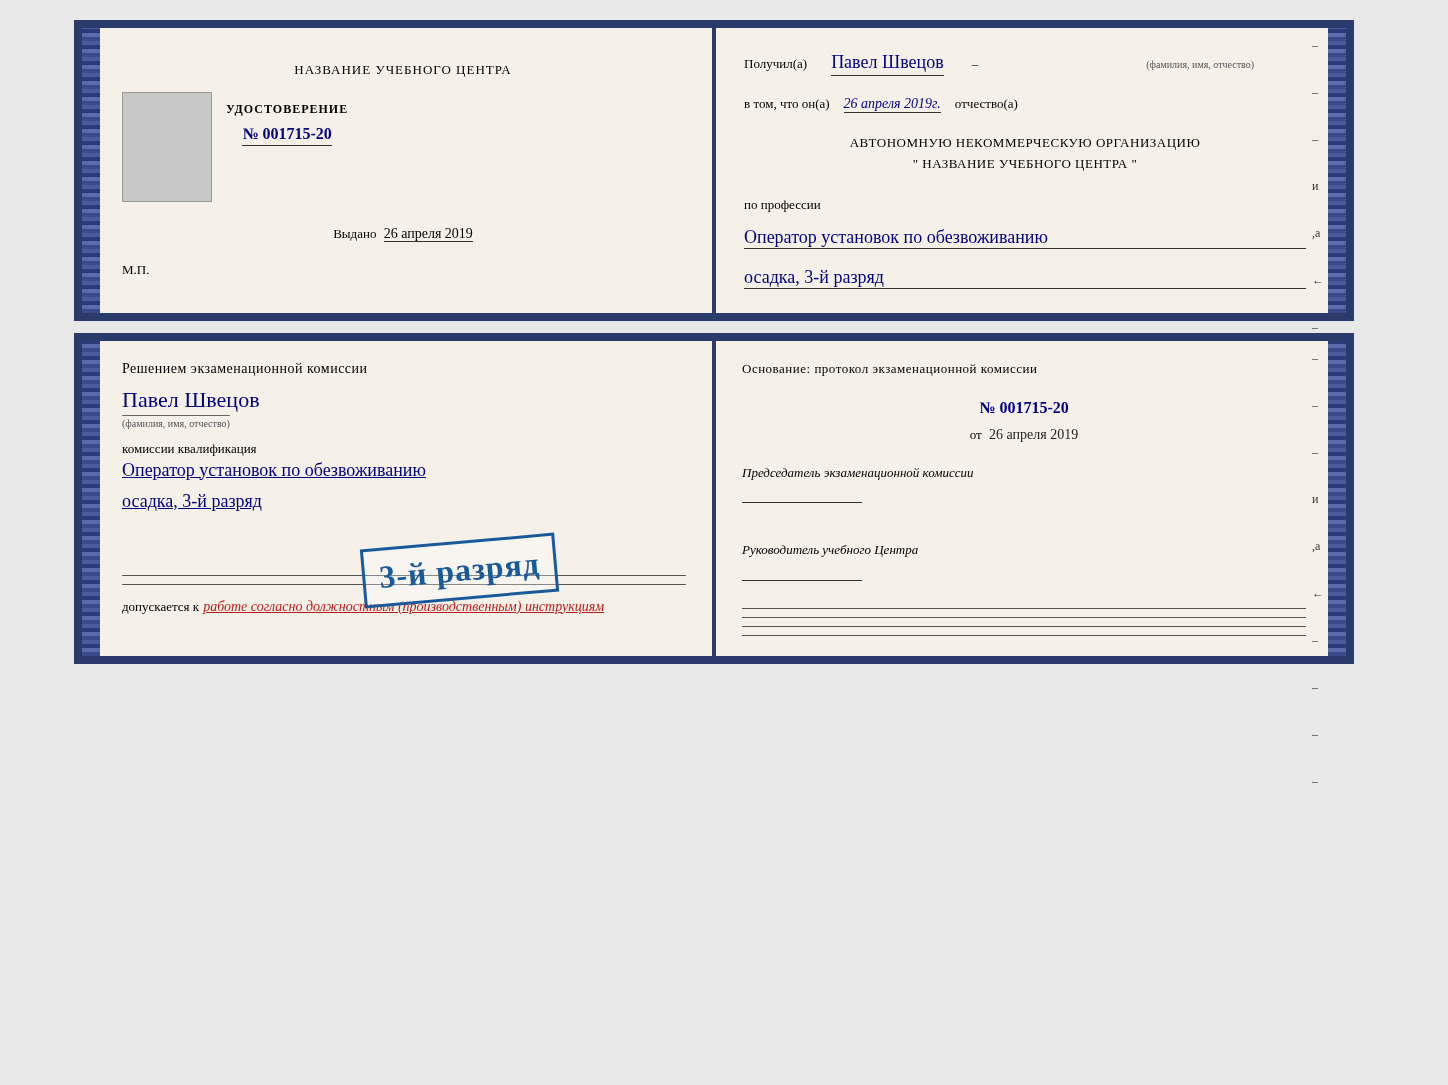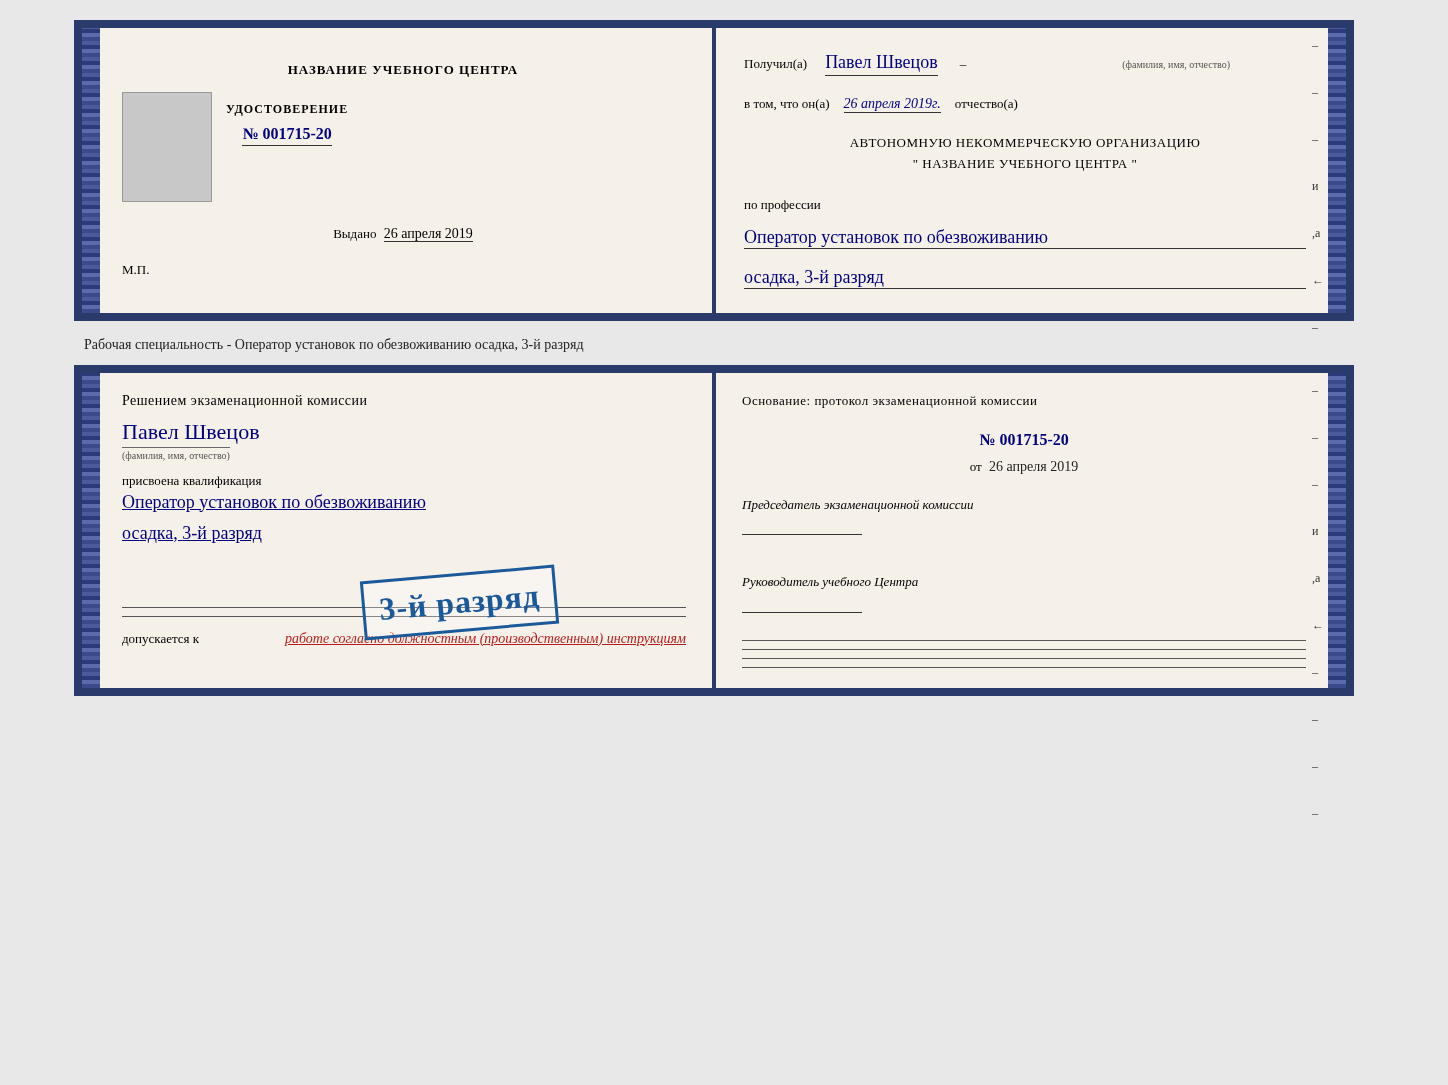--- a/index.html
+++ b/index.html
@@ -83,21 +83,20 @@
       align-items: center;
       gap: 14px;
     }
 
     .center-title {
       text-align: center;
       font-size: 13px;
       letter-spacing: 1px;
       text-transform: uppercase;
       margin-top: 10px;
-      font-weight: bold;
     }
 
     .photo-placeholder {
       width: 90px;
       height: 110px;
       background: #c8c8c8;
       border: 1px solid #999;
       flex-shrink: 0;
     }
 
@@ -146,21 +145,21 @@
       padding-right: 40px;
       display: flex;
       flex-direction: column;
       gap: 10px;
     }
 
     .poluchil-line {
       font-size: 13px;
       display: flex;
       align-items: baseline;
-      gap: 18px;
+      gap: 24px;
       flex-wrap: wrap;
     }
 
     .handwritten {
       font-family: 'Segoe Script', 'Brush Script MT', cursive;
       font-size: 18px;
       color: #000080;
       border-bottom: 1px solid #333;
       padding-bottom: 2px;
     }
@@ -449,48 +448,47 @@
       </div>
 
       <div class="po-professii" style="margin-top:12px;">по профессии</div>
       <span class="profession-handwritten">Оператор установок по обезвоживанию</span>
       <span class="razryad-handwritten">осадка, 3-й разряд</span>
     </div>
 
     <div class="stripe-right"></div>
   </div>
 
-  <div class="specialty-note">Рабочая специальность - Оператор установок по обезвоживанию осадка, 3-й разряд</div>
 
   <div class="qual-book">
     <div class="stripe-left"></div>
 
     <div class="qual-left" style="position:relative;">
       <div class="resheniyem-title">Решением экзаменационной комиссии</div>
 
       <div>
         <div class="person-name-large">Павел Швецов</div>
         <div class="fio-sublabel">(фамилия, имя, отчество)</div>
       </div>
 
-      <div class="prisvoyena" style="margin-top:10px;">присвоена квалификация</div>
+      <div class="prisvoyena" style="margin-top:10px;">комиссии квалификация</div>
 
       <span class="qual-profession">Оператор установок по обезвоживанию</span>
       <span class="qual-profession" style="margin-top:4px;">осадка, 3-й разряд</span>
 
       <div class="stamp-overlay">
         <div class="stamp-text">3-й разряд</div>
       </div>
 
       <div class="lines-block" style="margin-top:60px;">
         <div class="h-line"></div>
         <div class="h-line"></div>
       </div>
 
-      <div class="dopuskaetsya" style="margin-top:14px;justify-content:space-between;">
+      <div class="dopuskaetsya" style="margin-top:14px;">
         <span>допускается к</span>
         <span class="dopusk-handwritten">работе согласно должностным (производственным) инструкциям</span>
       </div>
     </div>
 
     <div class="qual-right" style="position:relative;">
       <div class="right-dashes">
         <span>–</span>
         <span>–</span>
         <span>–</span>

